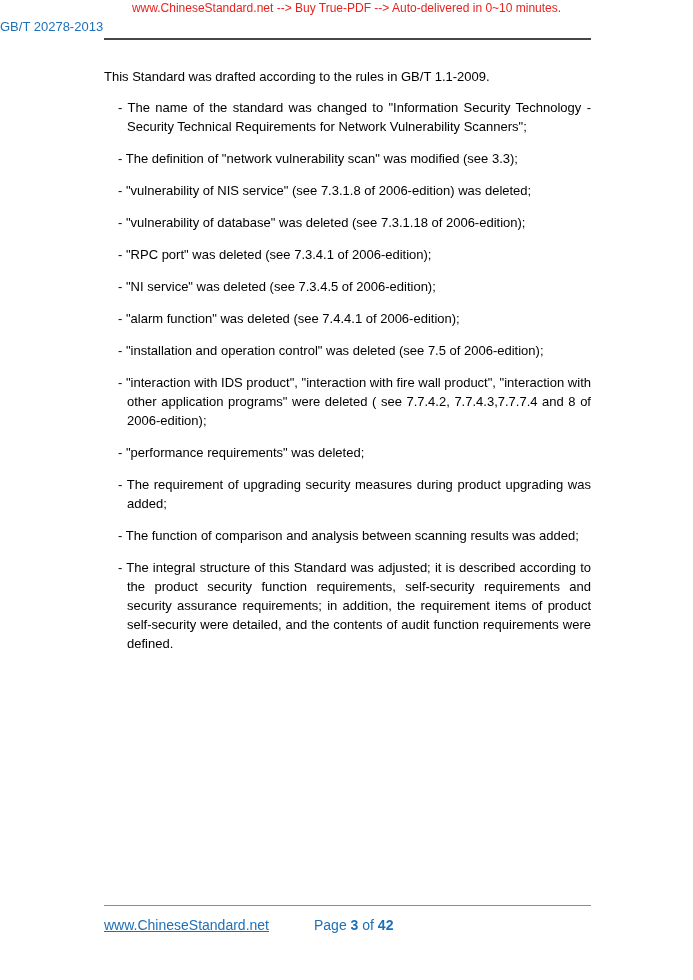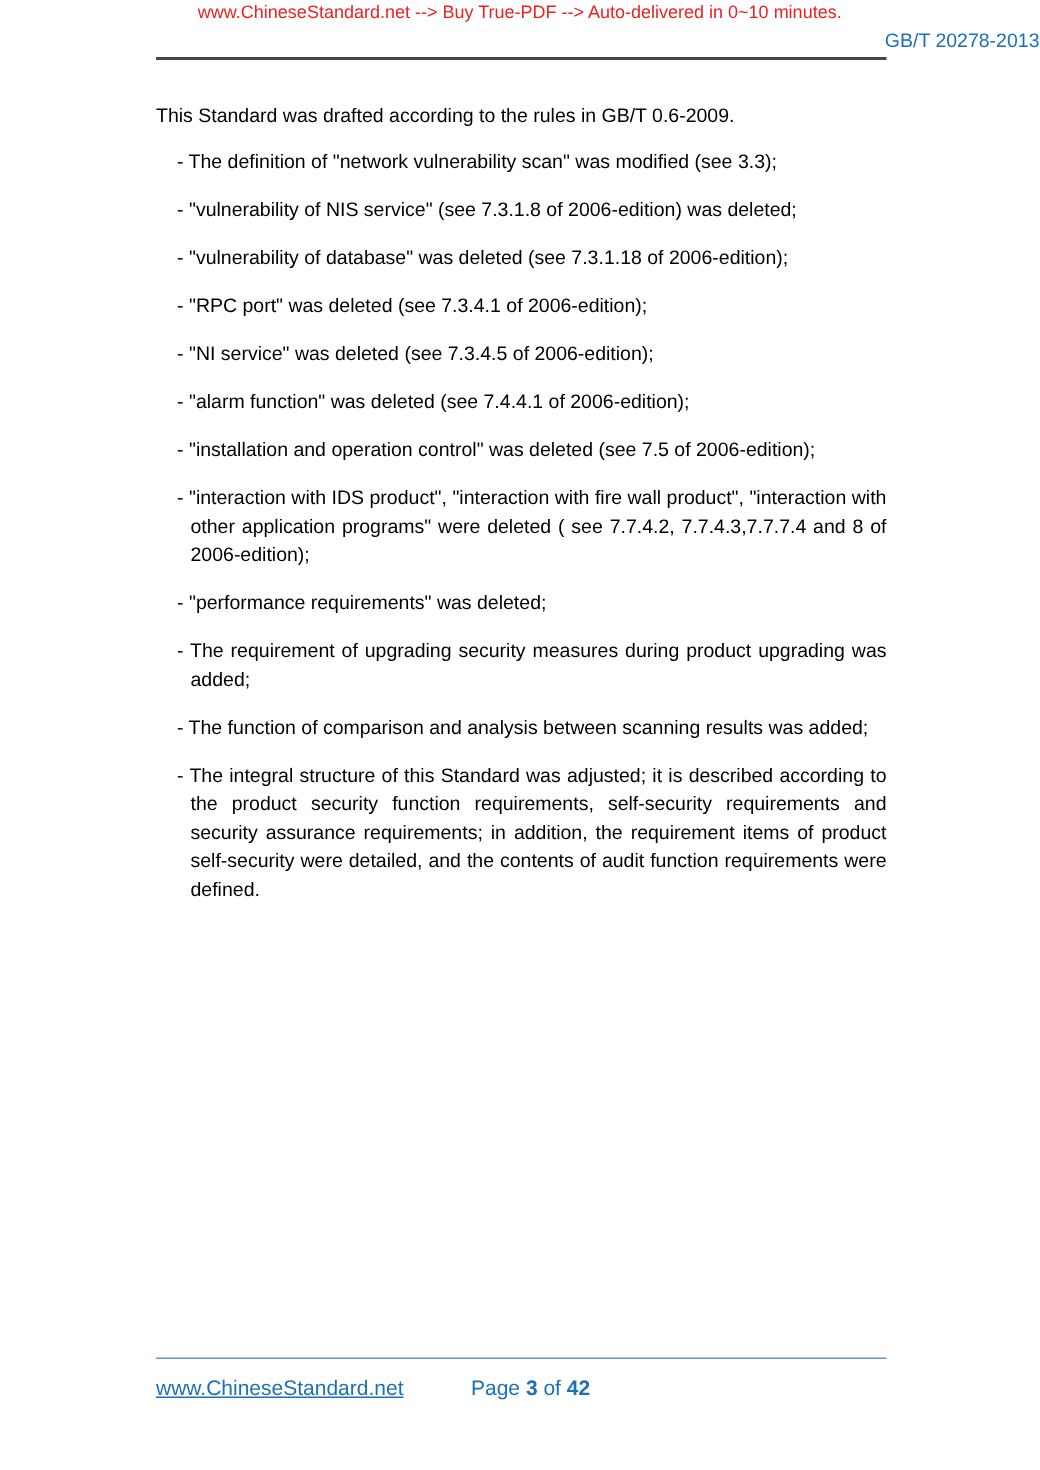--- a/index.html
+++ b/index.html
@@ -25,21 +25,21 @@
   }
   .banner {
     text-align: center;
     color: var(--red);
     font-size: 12px;
     line-height: 16px;
     white-space: nowrap;
   }
   .doc-number {
     margin-top: 4px;
-    text-align: right;
+    text-align: left;
     color: var(--blue);
     font-size: 13px;
     line-height: 14px;
   }
   .header-rule {
     margin: 4px 102px 0 104px;
     height: 2px;
     background: var(--dark_rule);
   }
   .title {
@@ -94,24 +94,25 @@
 
   <div class="banner">www.ChineseStandard.net --&gt; Buy True-PDF --&gt; Auto-delivered in 0~10 minutes.</div>
 
   <div class="doc-number">GB/T 20278-2013</div>
 
   <div class="header-rule"></div>
 
 
   <div class="content">
 
-    <p>This Standard was drafted according to the rules in GB/T 0.6-2009.</p>
+    <p>This Standard was drafted according to the rules in GB/T 1.1-2009.</p>
 
 
     <div class="bullets">
+      <div class="bullet"><span class="marker">-</span> <span>The name of the standard was changed to "Information Security Technology - Security Technical Requirements for Network Vulnerability Scanners";</span></div>
       <div class="bullet"><span class="marker">-</span> <span>The definition of "network vulnerability scan" was modified (see 3.3);</span></div>
       <div class="bullet"><span class="marker">-</span> <span>"vulnerability of NIS service" (see 7.3.1.8 of 2006-edition) was deleted;</span></div>
       <div class="bullet"><span class="marker">-</span> <span>"vulnerability of database" was deleted (see 7.3.1.18 of 2006-edition);</span></div>
       <div class="bullet"><span class="marker">-</span> <span>"RPC port" was deleted (see 7.3.4.1 of 2006-edition);</span></div>
       <div class="bullet"><span class="marker">-</span> <span>"NI service" was deleted (see 7.3.4.5 of 2006-edition);</span></div>
       <div class="bullet"><span class="marker">-</span> <span>"alarm function" was deleted (see 7.4.4.1 of 2006-edition);</span></div>
       <div class="bullet"><span class="marker">-</span> <span>"installation and operation control" was deleted (see 7.5 of 2006-edition);</span></div>
       <div class="bullet"><span class="marker">-</span> <span>"interaction with IDS product", "interaction with fire wall product", "interaction with other application programs" were deleted ( see 7.7.4.2, 7.7.4.3,7.7.7.4 and 8 of 2006-edition);</span></div>
       <div class="bullet"><span class="marker">-</span> <span>"performance requirements" was deleted;</span></div>
       <div class="bullet"><span class="marker">-</span> <span>The requirement of upgrading security measures during product upgrading was added;</span></div>

